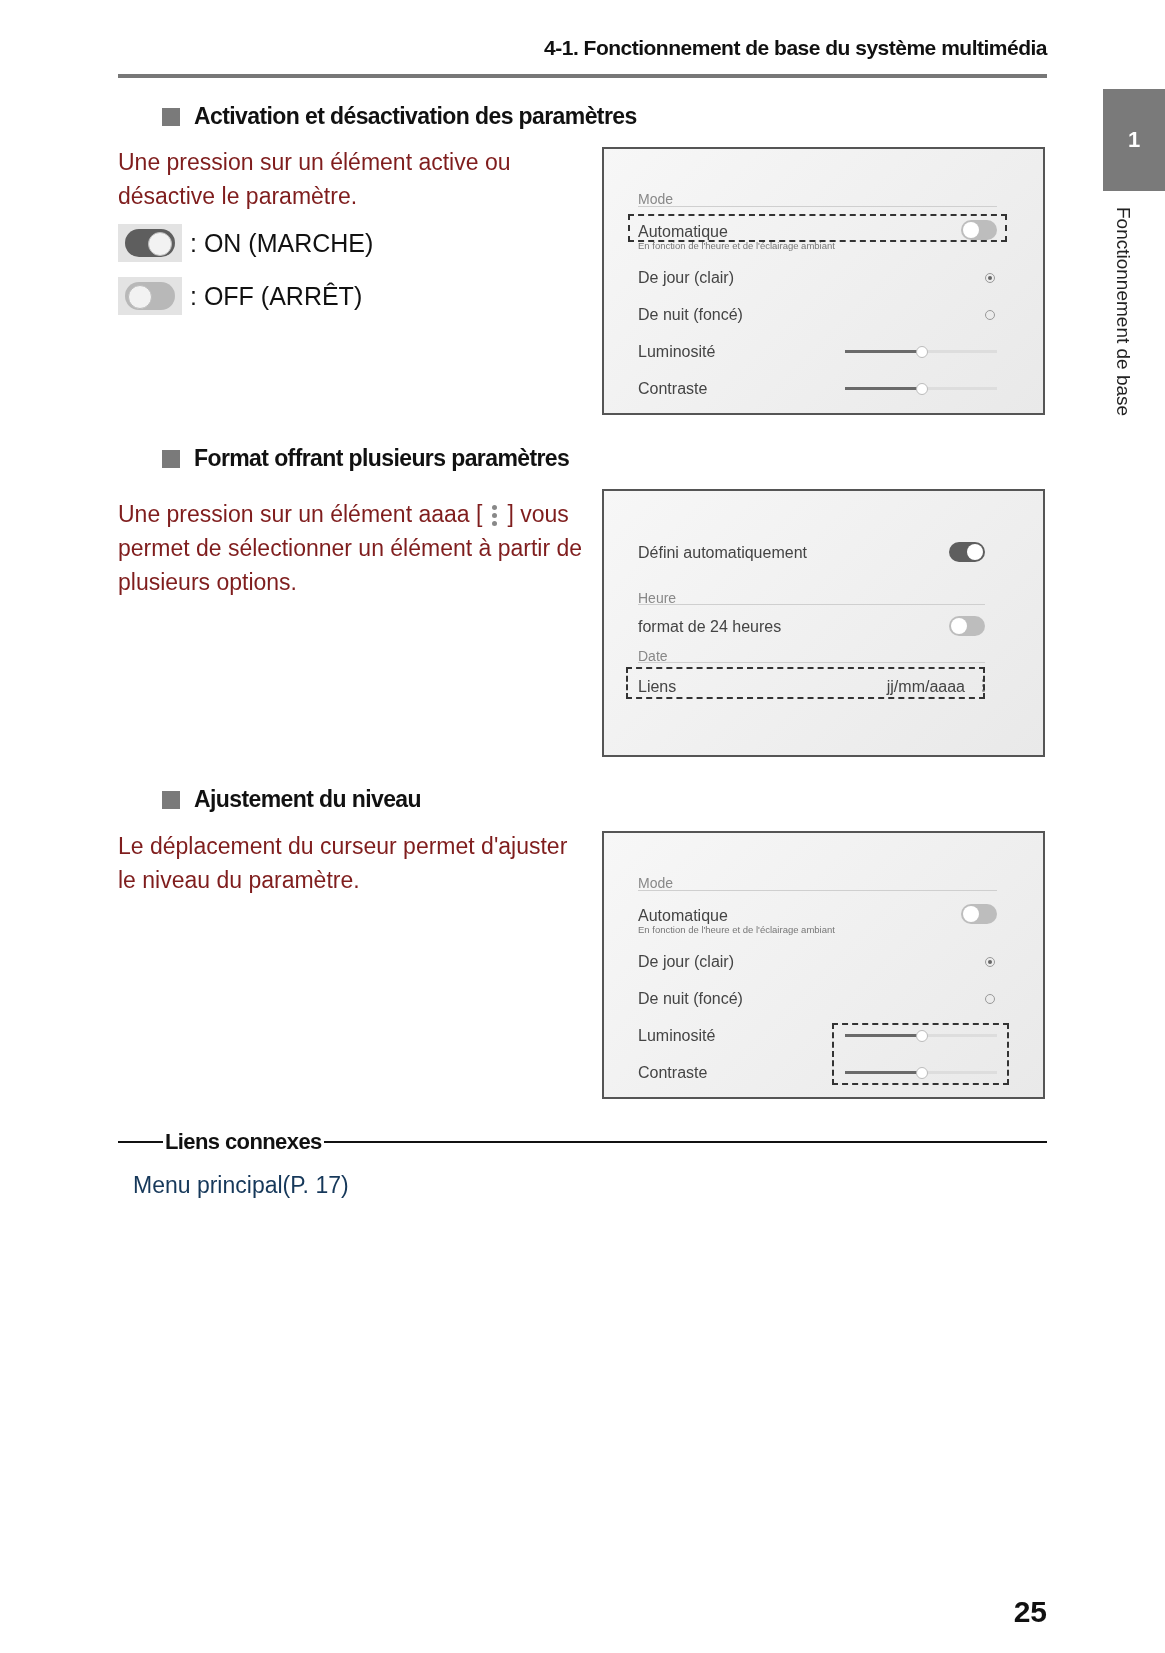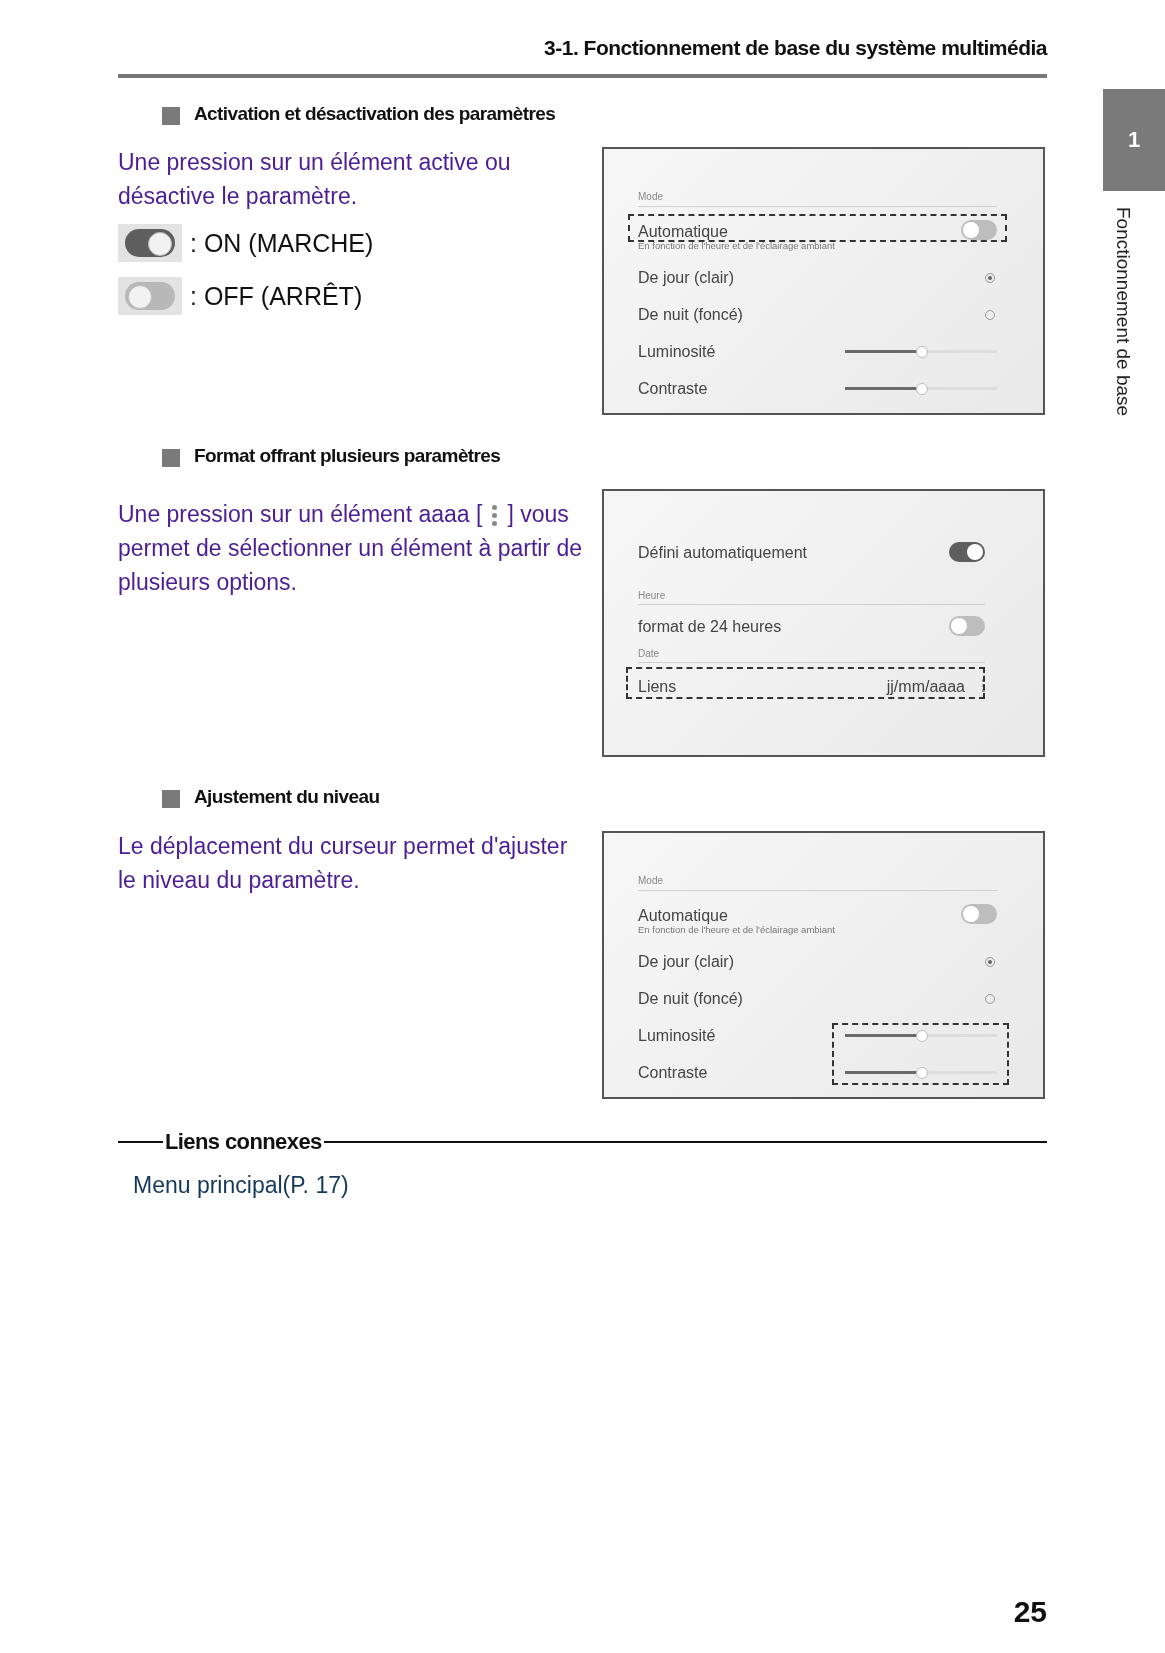--- a/index.html
+++ b/index.html
@@ -1,32 +1,32 @@
 <!DOCTYPE html>
 <html><head>
 <meta charset="utf-8">
 <style>
   html,body{margin:0;padding:0;background:#fff;}
   body{width:1165px;height:1653px;position:relative;overflow:hidden;font-family:"Liberation Sans",sans-serif;color:#111;}
   .header-title{position:absolute;right:118px;top:36px;font-size:21px;font-weight:bold;letter-spacing:-0.5px;}
   .header-rule{position:absolute;left:118px;top:74px;width:929px;height:4px;background:#777;}
   .side-tab{position:absolute;left:1103px;top:89px;width:62px;height:102px;background:#7a7a7a;color:#fff;font-size:22px;font-weight:bold;display:flex;align-items:center;justify-content:center;}
   .side-label{position:absolute;left:1112px;top:207px;writing-mode:vertical-rl;font-size:19px;color:#222;}
-  .section-head{position:absolute;left:118px;font-size:19px;font-weight:bold;letter-spacing:-0.6px;display:flex;align-items:flex-end;padding-left:44px;}
+  .section-head{position:absolute;left:118px;font-size:23px;font-weight:bold;letter-spacing:-0.6px;display:flex;align-items:center;padding-left:44px;}
   .square{width:18px;height:18px;background:#7a7a7a;margin-right:14px;display:inline-block;}
-  .para{position:absolute;left:118px;width:470px;font-size:23px;line-height:34px;color:#4c1d95;}
+  .para{position:absolute;left:118px;width:470px;font-size:23px;line-height:34px;color:#7f1d1d;}
   .legend-row{position:absolute;left:118px;display:flex;align-items:center;font-size:25px;justify-content:space-between;}
   .legend-sw{width:64px;height:38px;background:#e3e3e3;display:flex;align-items:center;justify-content:center;margin-right:8px;}
   .tg{width:50px;height:28px;border-radius:14px;position:relative;}
   .tg .knob{position:absolute;top:3px;width:22px;height:22px;border-radius:50%;background:#f2f2f2;border:1px solid #bbb;}
   .tg.on{background:#5e5e5e;} .tg.on .knob{right:3px;}
   .tg.off{background:#b8b8b8;} .tg.off .knob{left:3px;}
   .screen{position:absolute;left:602px;width:443px;height:268px;border:2px solid #555;background:linear-gradient(135deg,#f7f7f7,#e9e9e9);box-sizing:border-box;}
   .s-el{position:absolute;color:#444;font-size:16px;}
-  .s-cat{position:absolute;color:#888;font-size:10px;}
+  .s-cat{position:absolute;color:#888;font-size:14px;}
   .s-sub{position:absolute;color:#777;font-size:9.5px;}
   .s-line{position:absolute;height:1px;background:#cfcfcf;}
   .stg{position:absolute;width:36px;height:20px;border-radius:10px;}
   .stg .knob{position:absolute;top:2px;width:16px;height:16px;border-radius:50%;background:#fff;}
   .stg.on{background:#5e5e5e;} .stg.on .knob{right:2px;}
   .stg.off{background:#bdbdbd;} .stg.off .knob{left:2px;}
   .radio{position:absolute;width:10px;height:10px;border-radius:50%;border:1px solid #999;box-sizing:border-box;}
   .radio.sel::after{content:"";position:absolute;left:2px;top:2px;width:4px;height:4px;border-radius:50%;background:#666;}
   .slider{position:absolute;width:152px;height:3px;background:#ddd;}
   .slider .fill{position:absolute;left:0;top:0;height:3px;background:#6a6a6a;}
@@ -37,21 +37,21 @@
   .links-head .lt{font-size:22px;font-weight:bold;padding:0 2px;letter-spacing:-0.6px;}
   .links-head .l2{flex:1;height:2px;background:#111;}
   .link{position:absolute;left:133px;top:1172px;font-size:23px;color:#16385a;cursor:pointer;}
   .page-num{position:absolute;right:118px;top:1595px;font-size:30px;font-weight:bold;}
   .kebab{display:inline-flex;flex-direction:column;gap:3px;vertical-align:middle;margin:0 10px;}
   .kebab i{width:5px;height:5px;border-radius:50%;background:#888;display:block;}
 </style>
 </head>
 <body>
 
-<div class="header-title">3-1. Fonctionnement de base du système multimédia</div>
+<div class="header-title">4-1. Fonctionnement de base du système multimédia</div>
 <div class="header-rule"></div>
 <div class="side-tab">1</div>
 <div class="side-label">Fonctionnement de base</div>
 
 <div class="section-head" style="top:103px">
   <span class="square"></span>
   <span>Activation et désactivation des paramètres</span>
 </div>
 <div class="para" style="top:145px">Une pression sur un élément active ou désactive le paramètre.</div>
 <div class="legend-row" style="top:224px">

